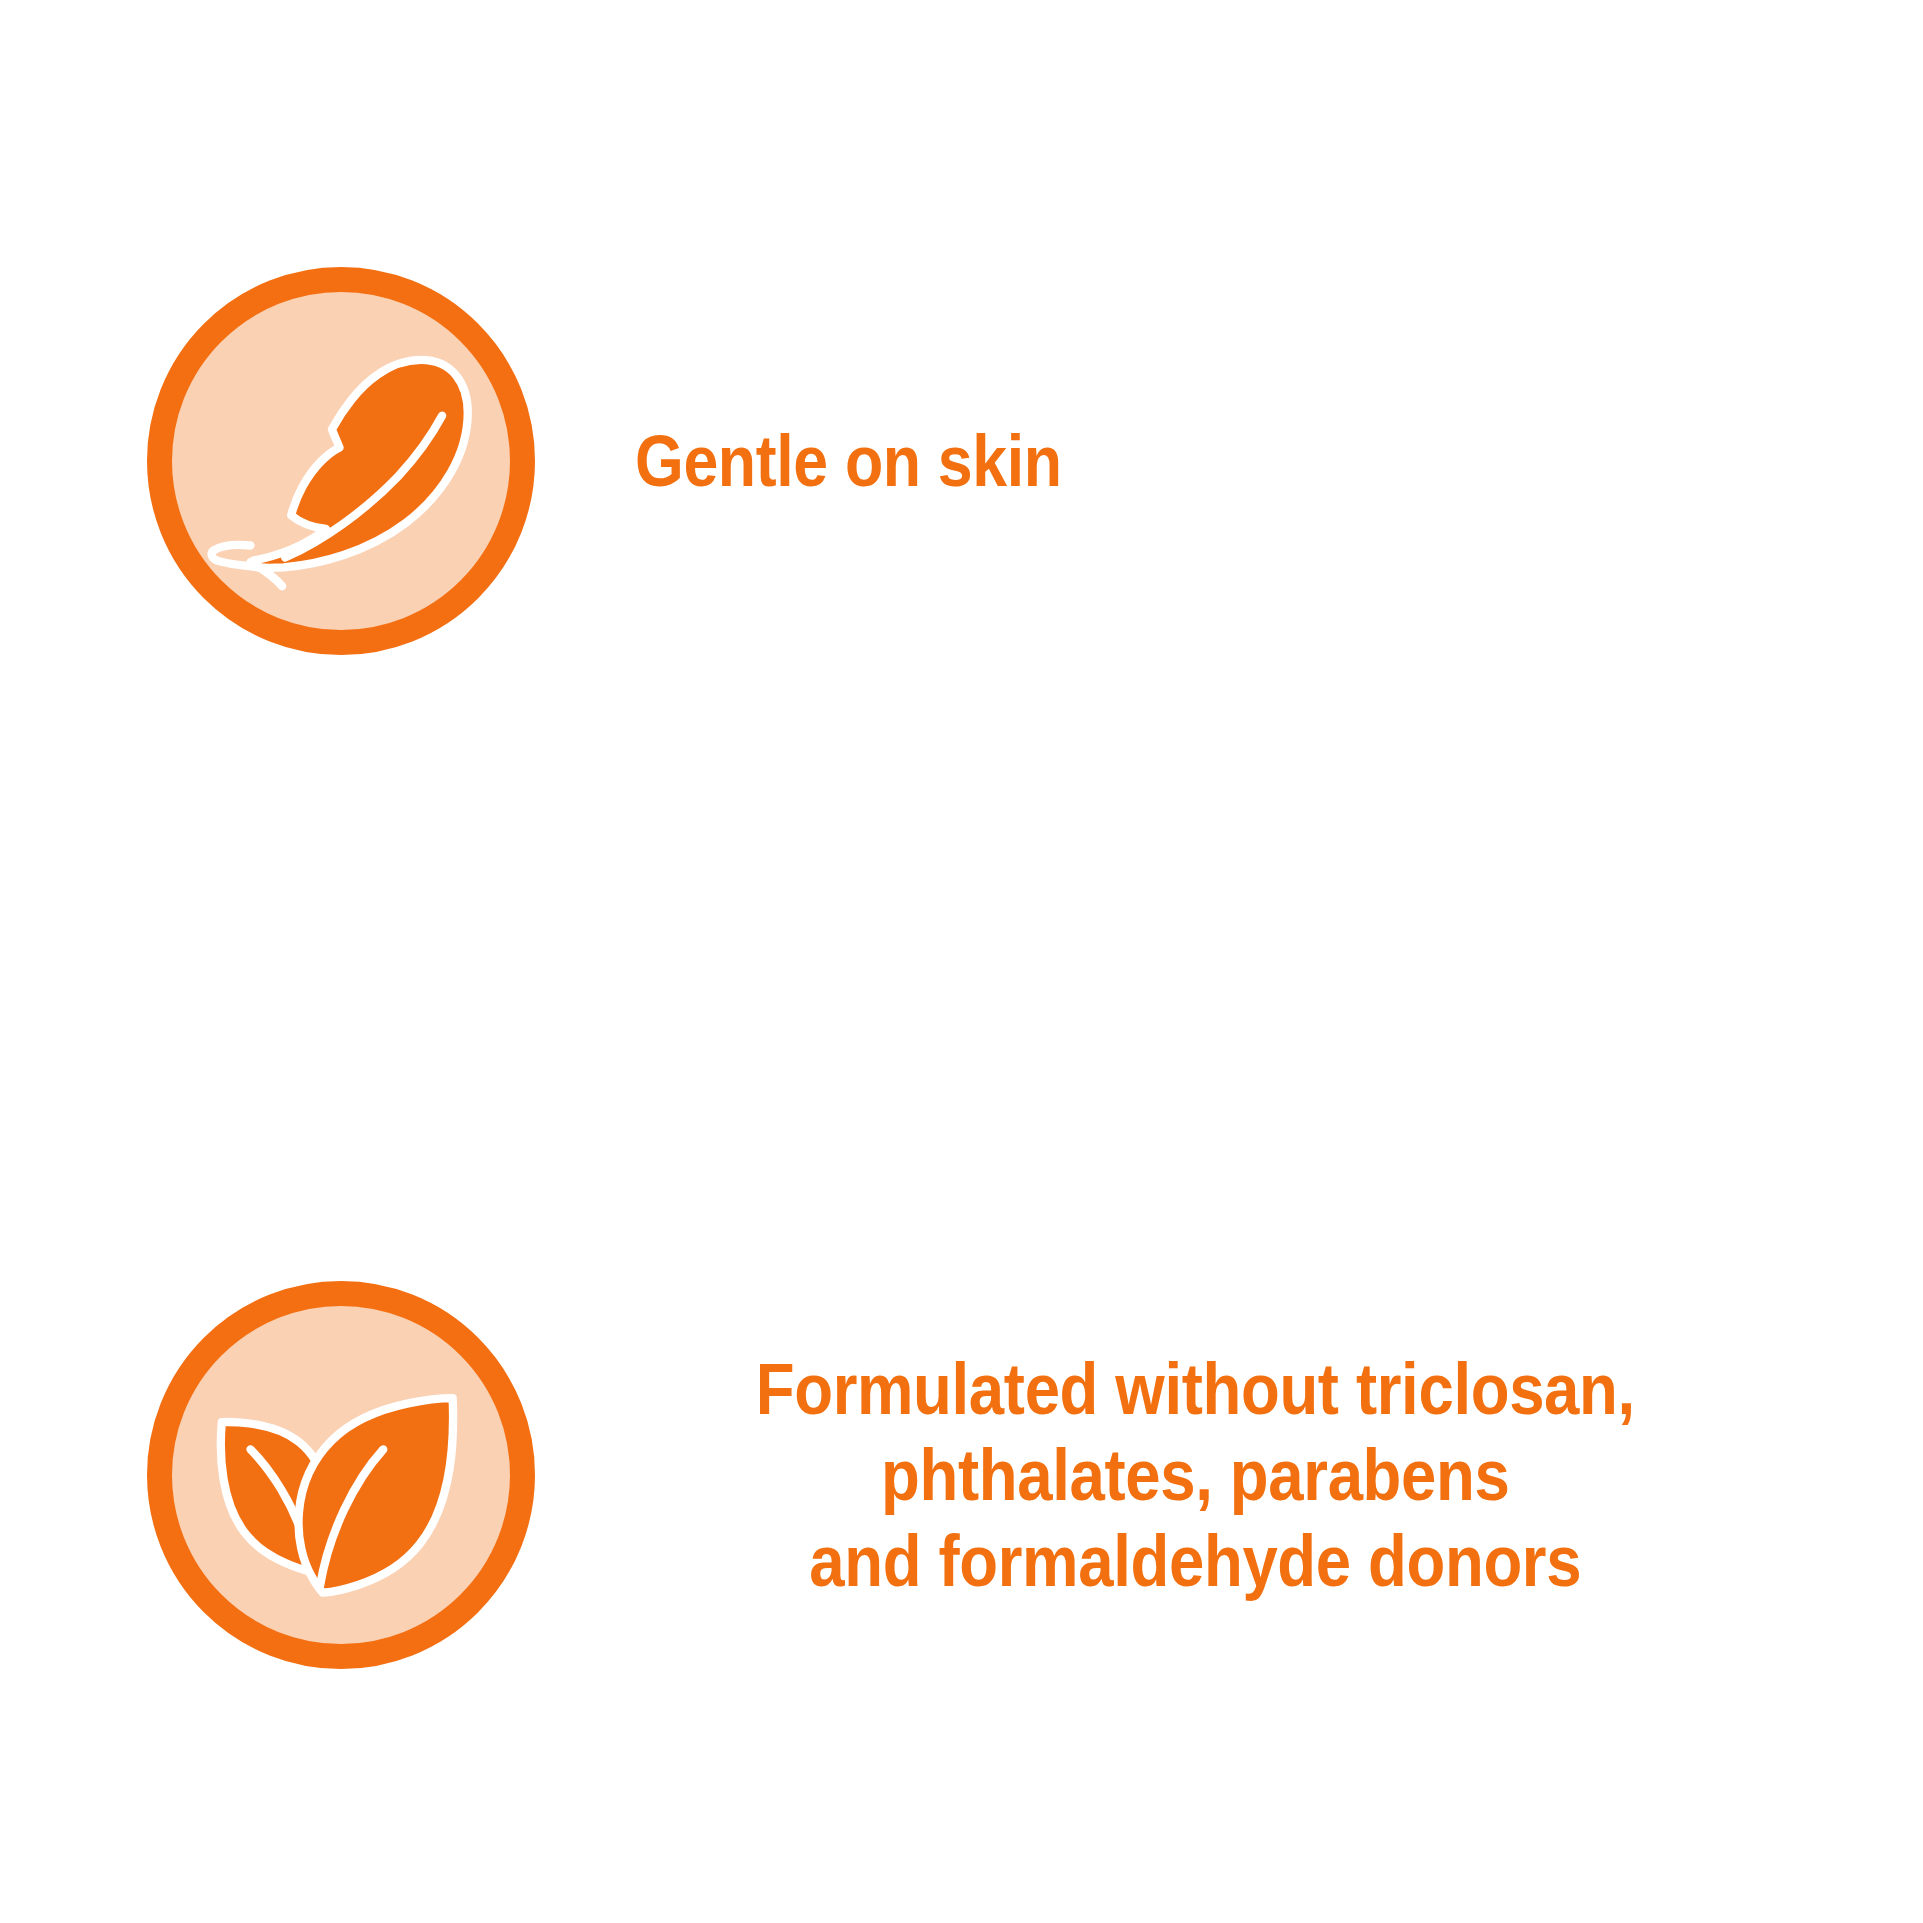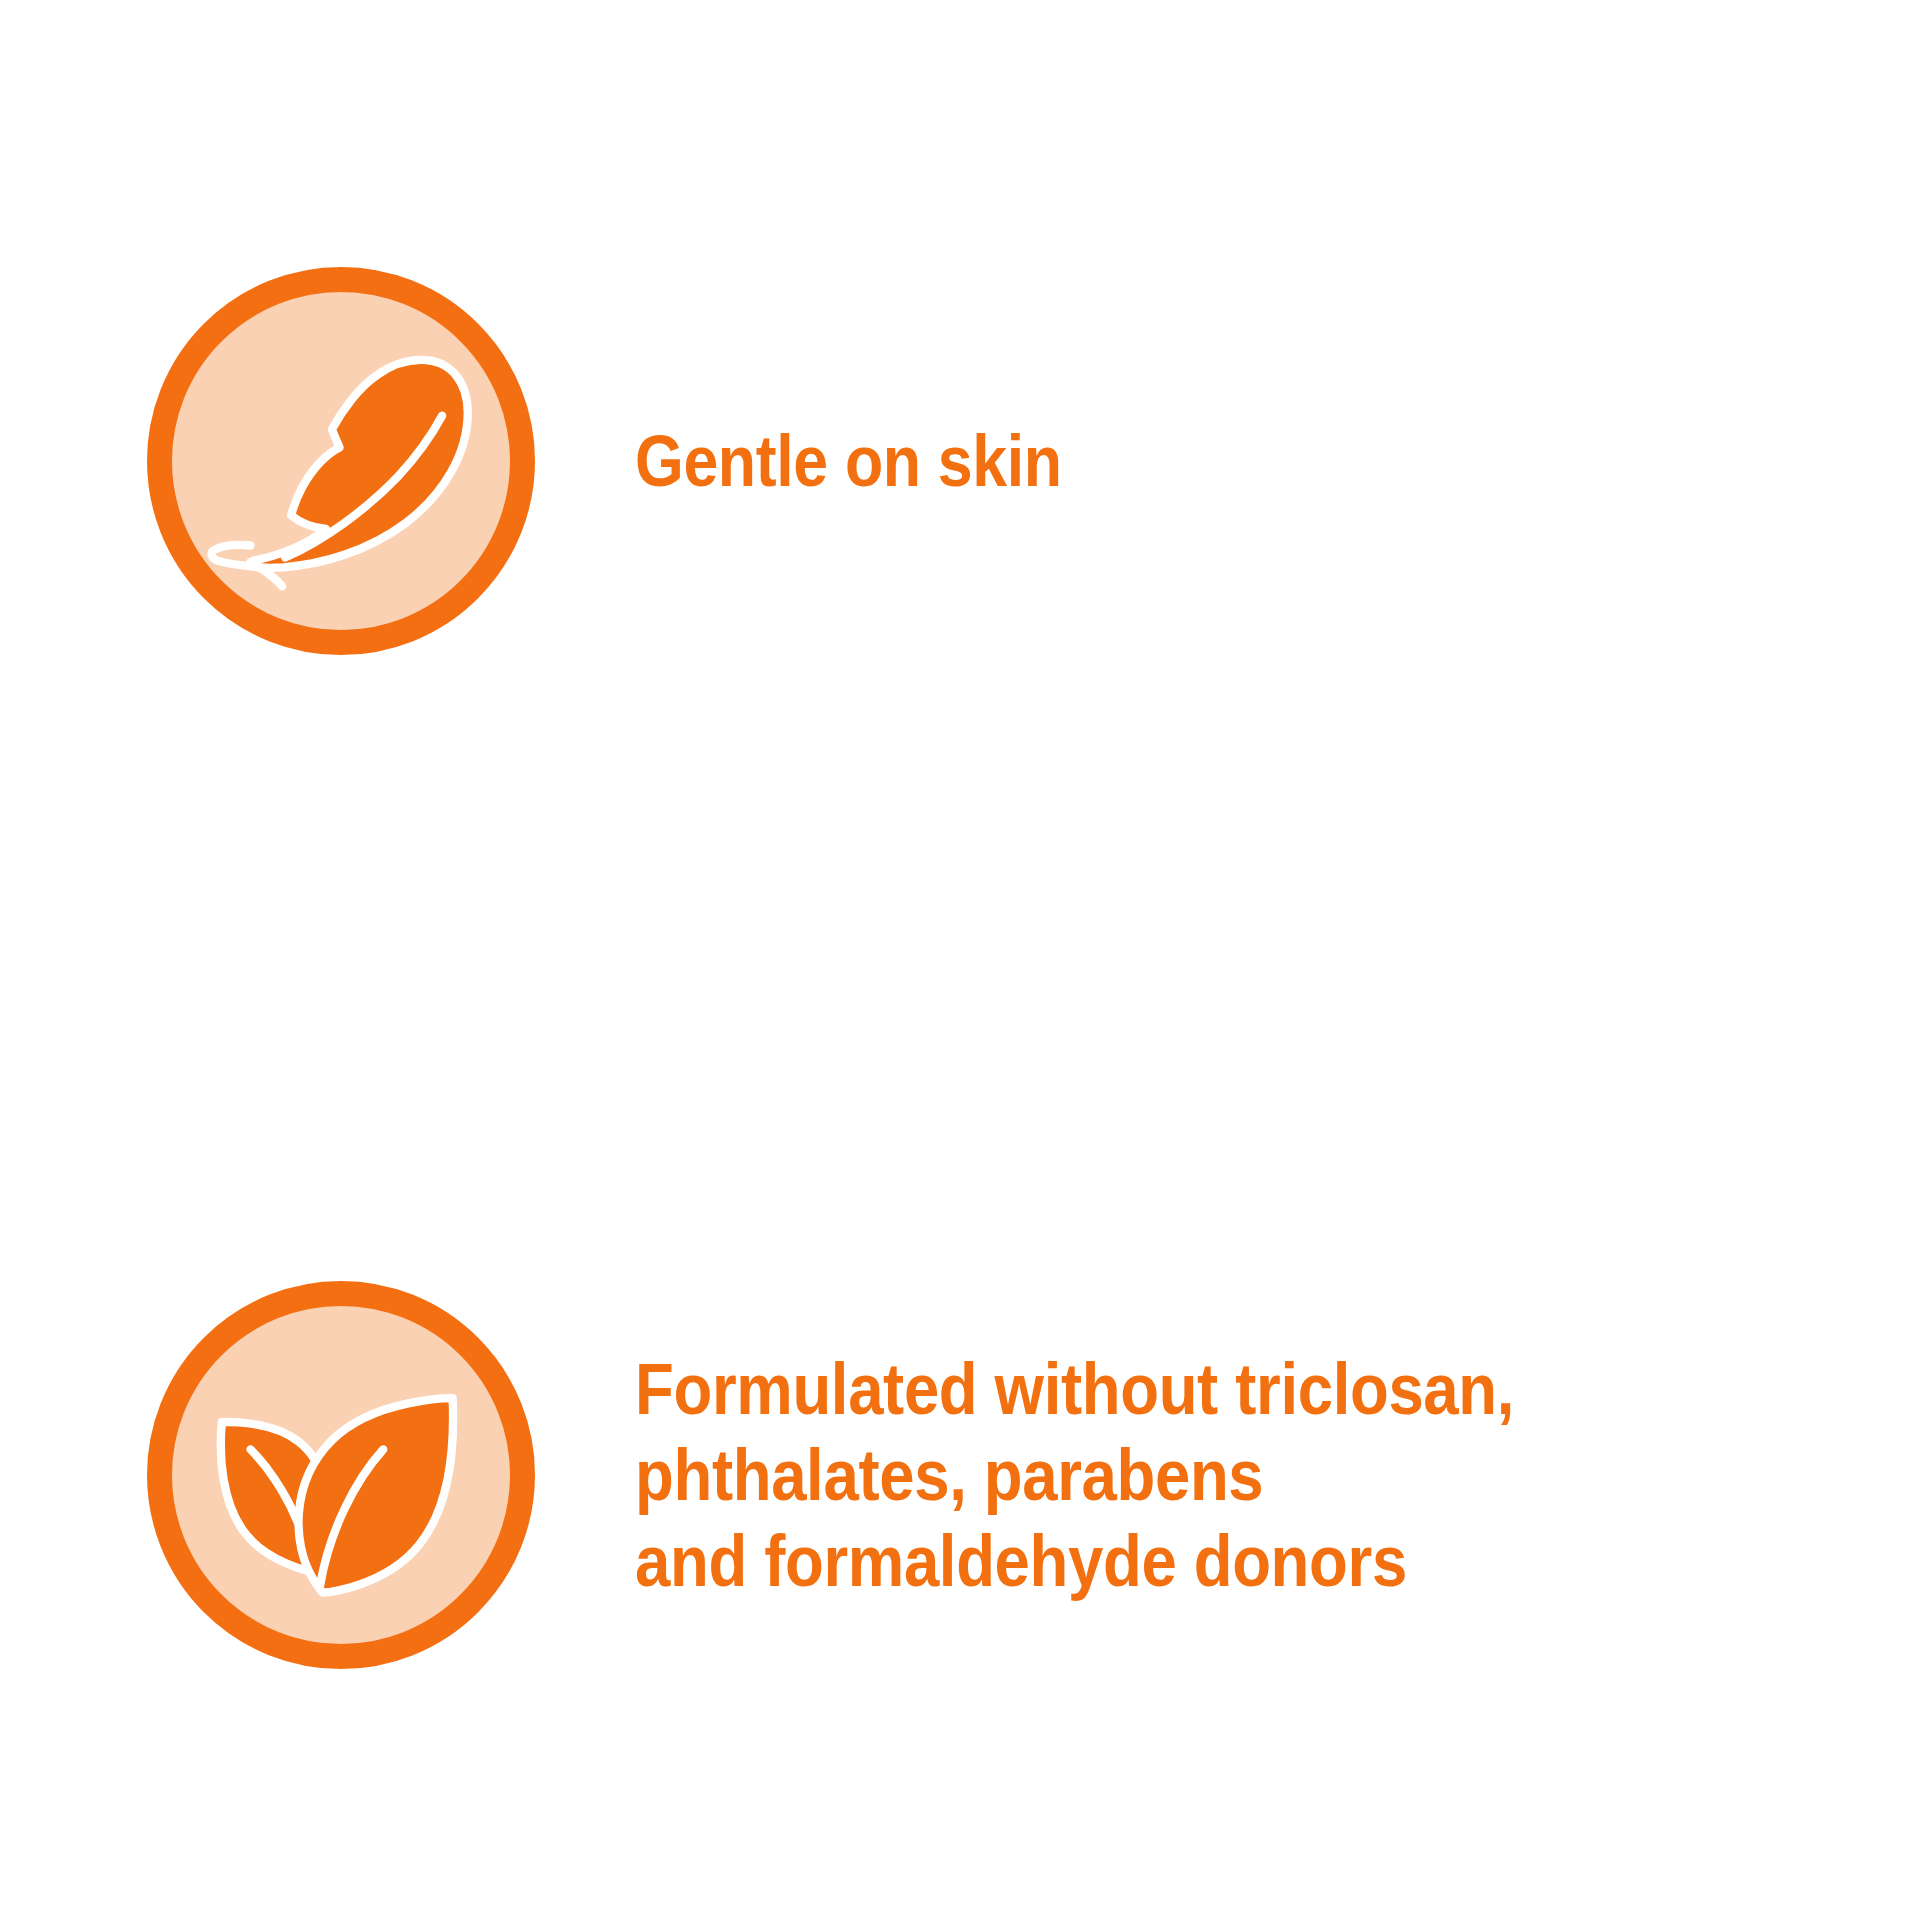--- a/index.html
+++ b/index.html
@@ -22,21 +22,21 @@
   
   .benefit-row {
     position: absolute;
     left: 0;
     width: 1923px;
     display: flex;
     align-items: center;
   }
   .row-1 { top: 267px;  height: 388px; }
   .row-2 { top: 774px; height: 388px; }
-  .row-3 { top: 1281px; height: 388px; }
+  .row-3 { top: 1281px; height: 388px; text-align: center; }
 
   
   .icon-badge {
     position: relative;
     flex: 0 0 auto;
     margin-left: 147px;
     width: 388px;
     height: 388px;
     border-radius: 50%;
     background: #FBD1B3;

